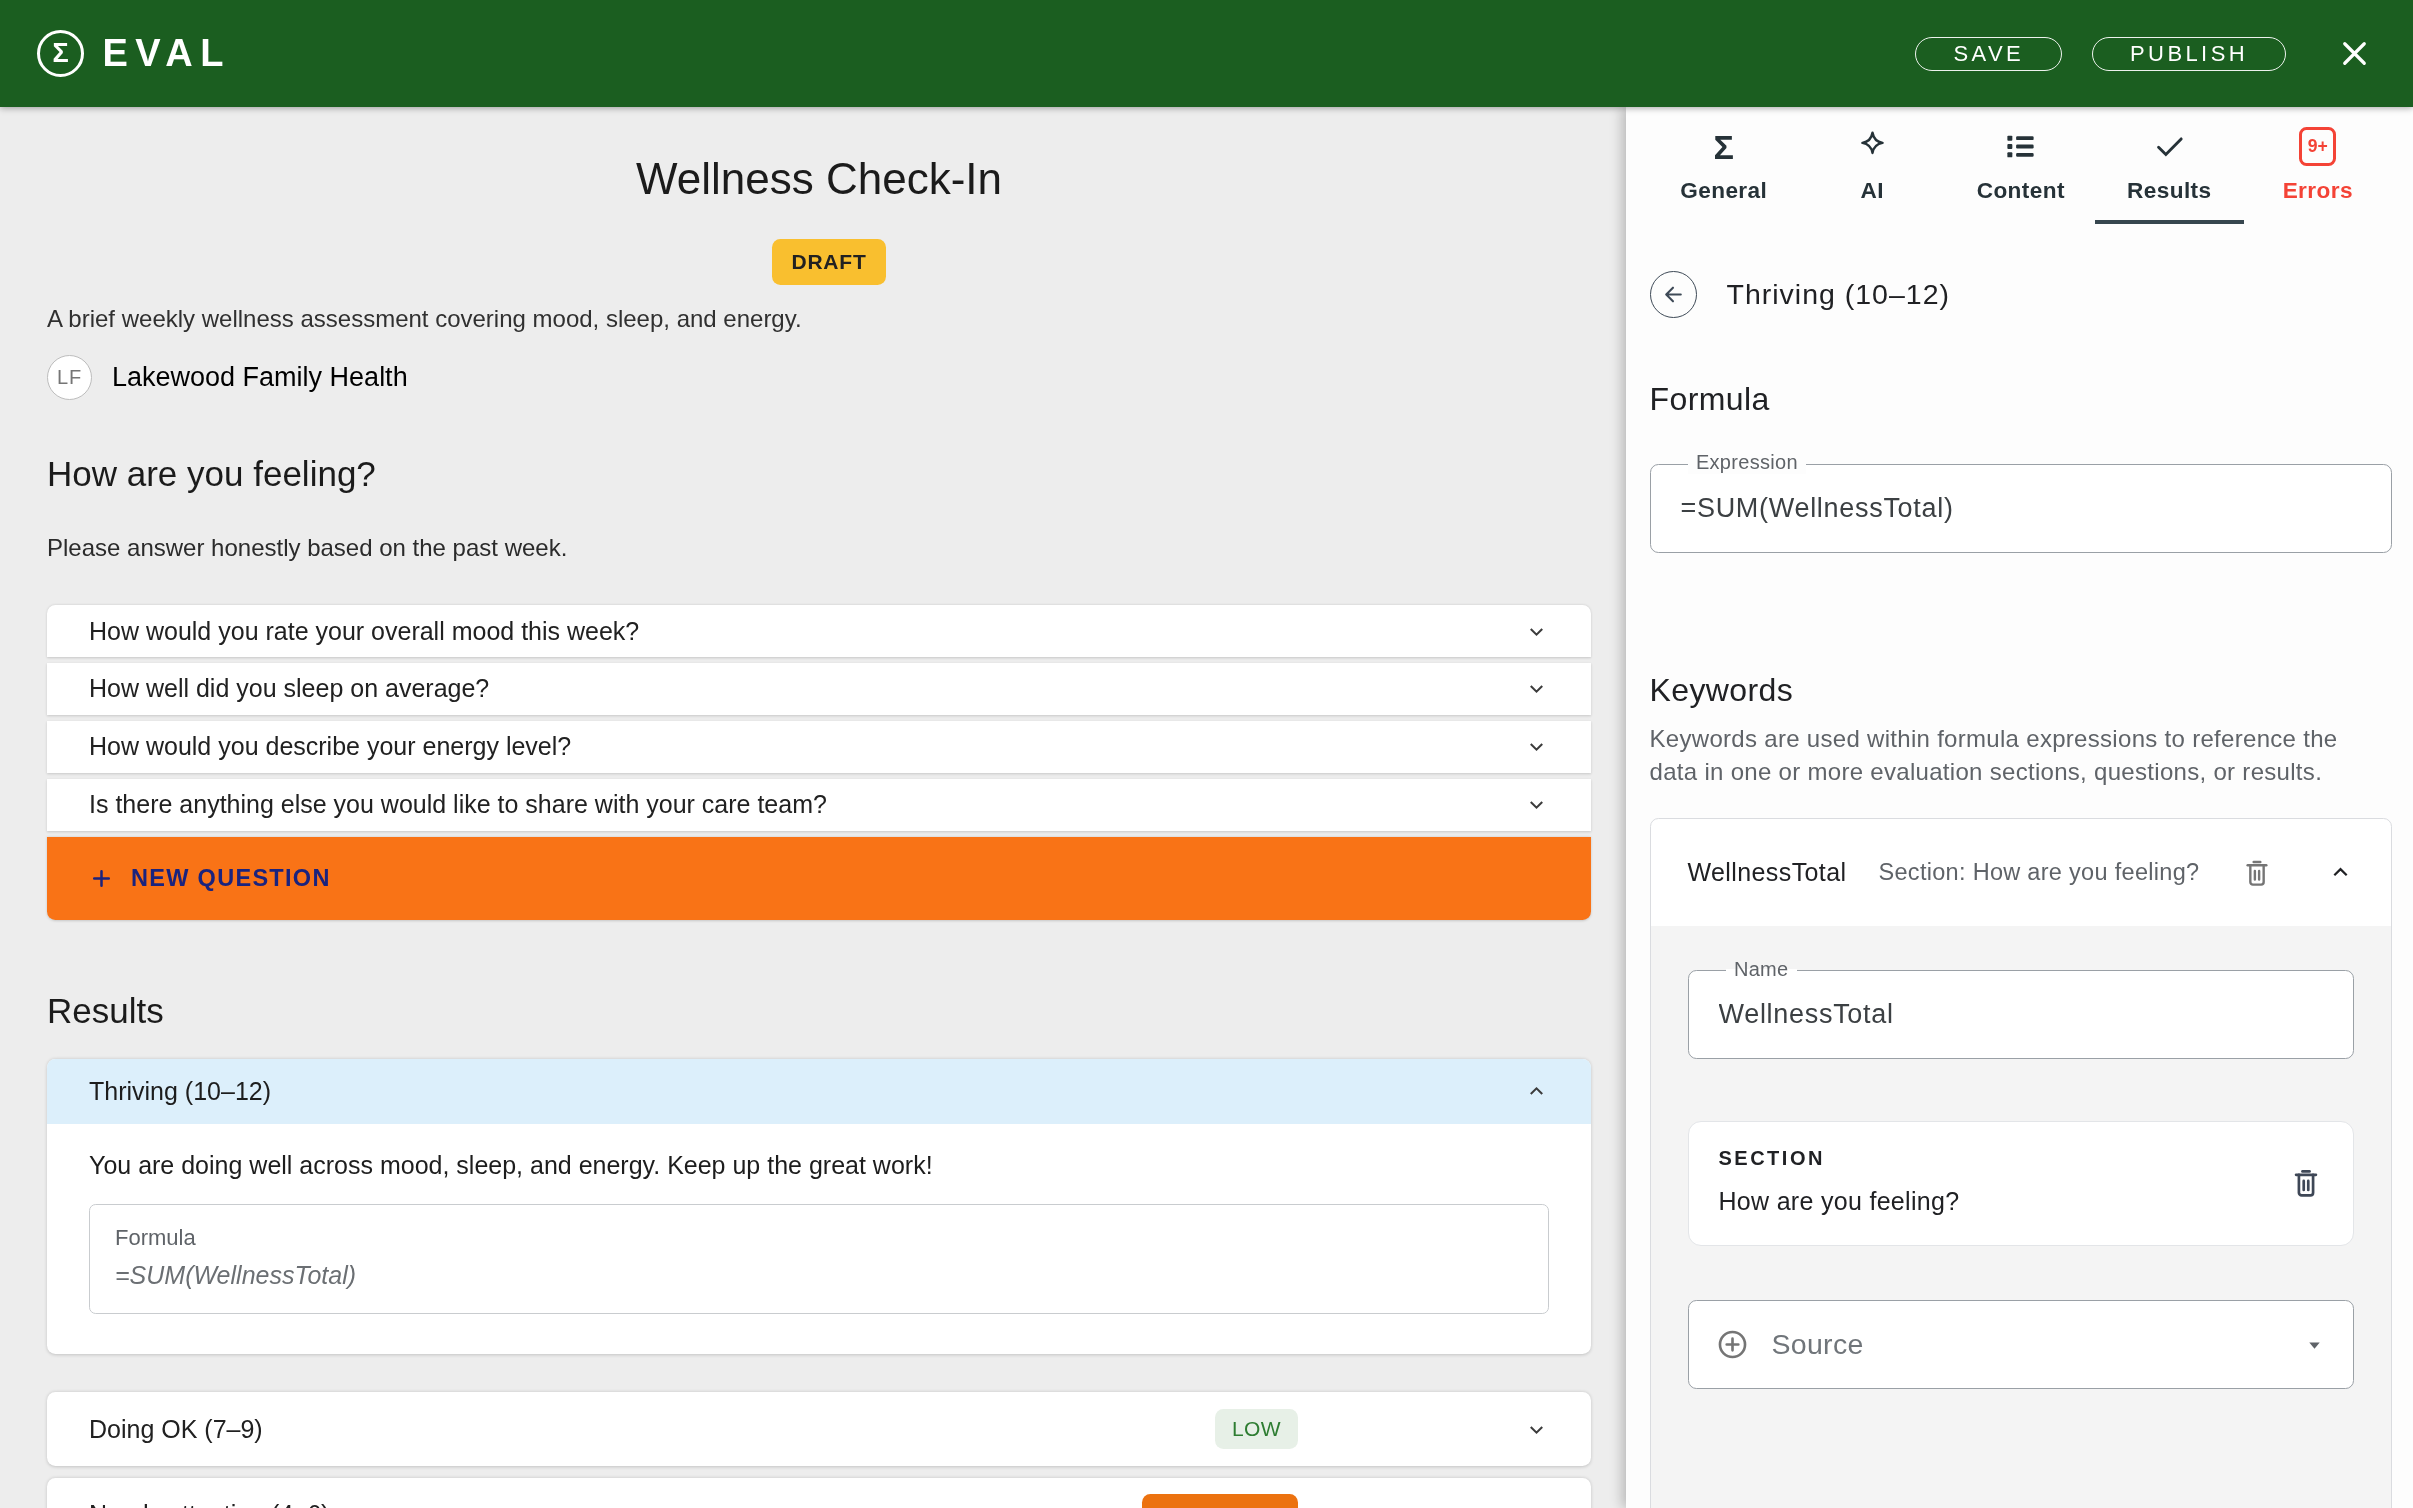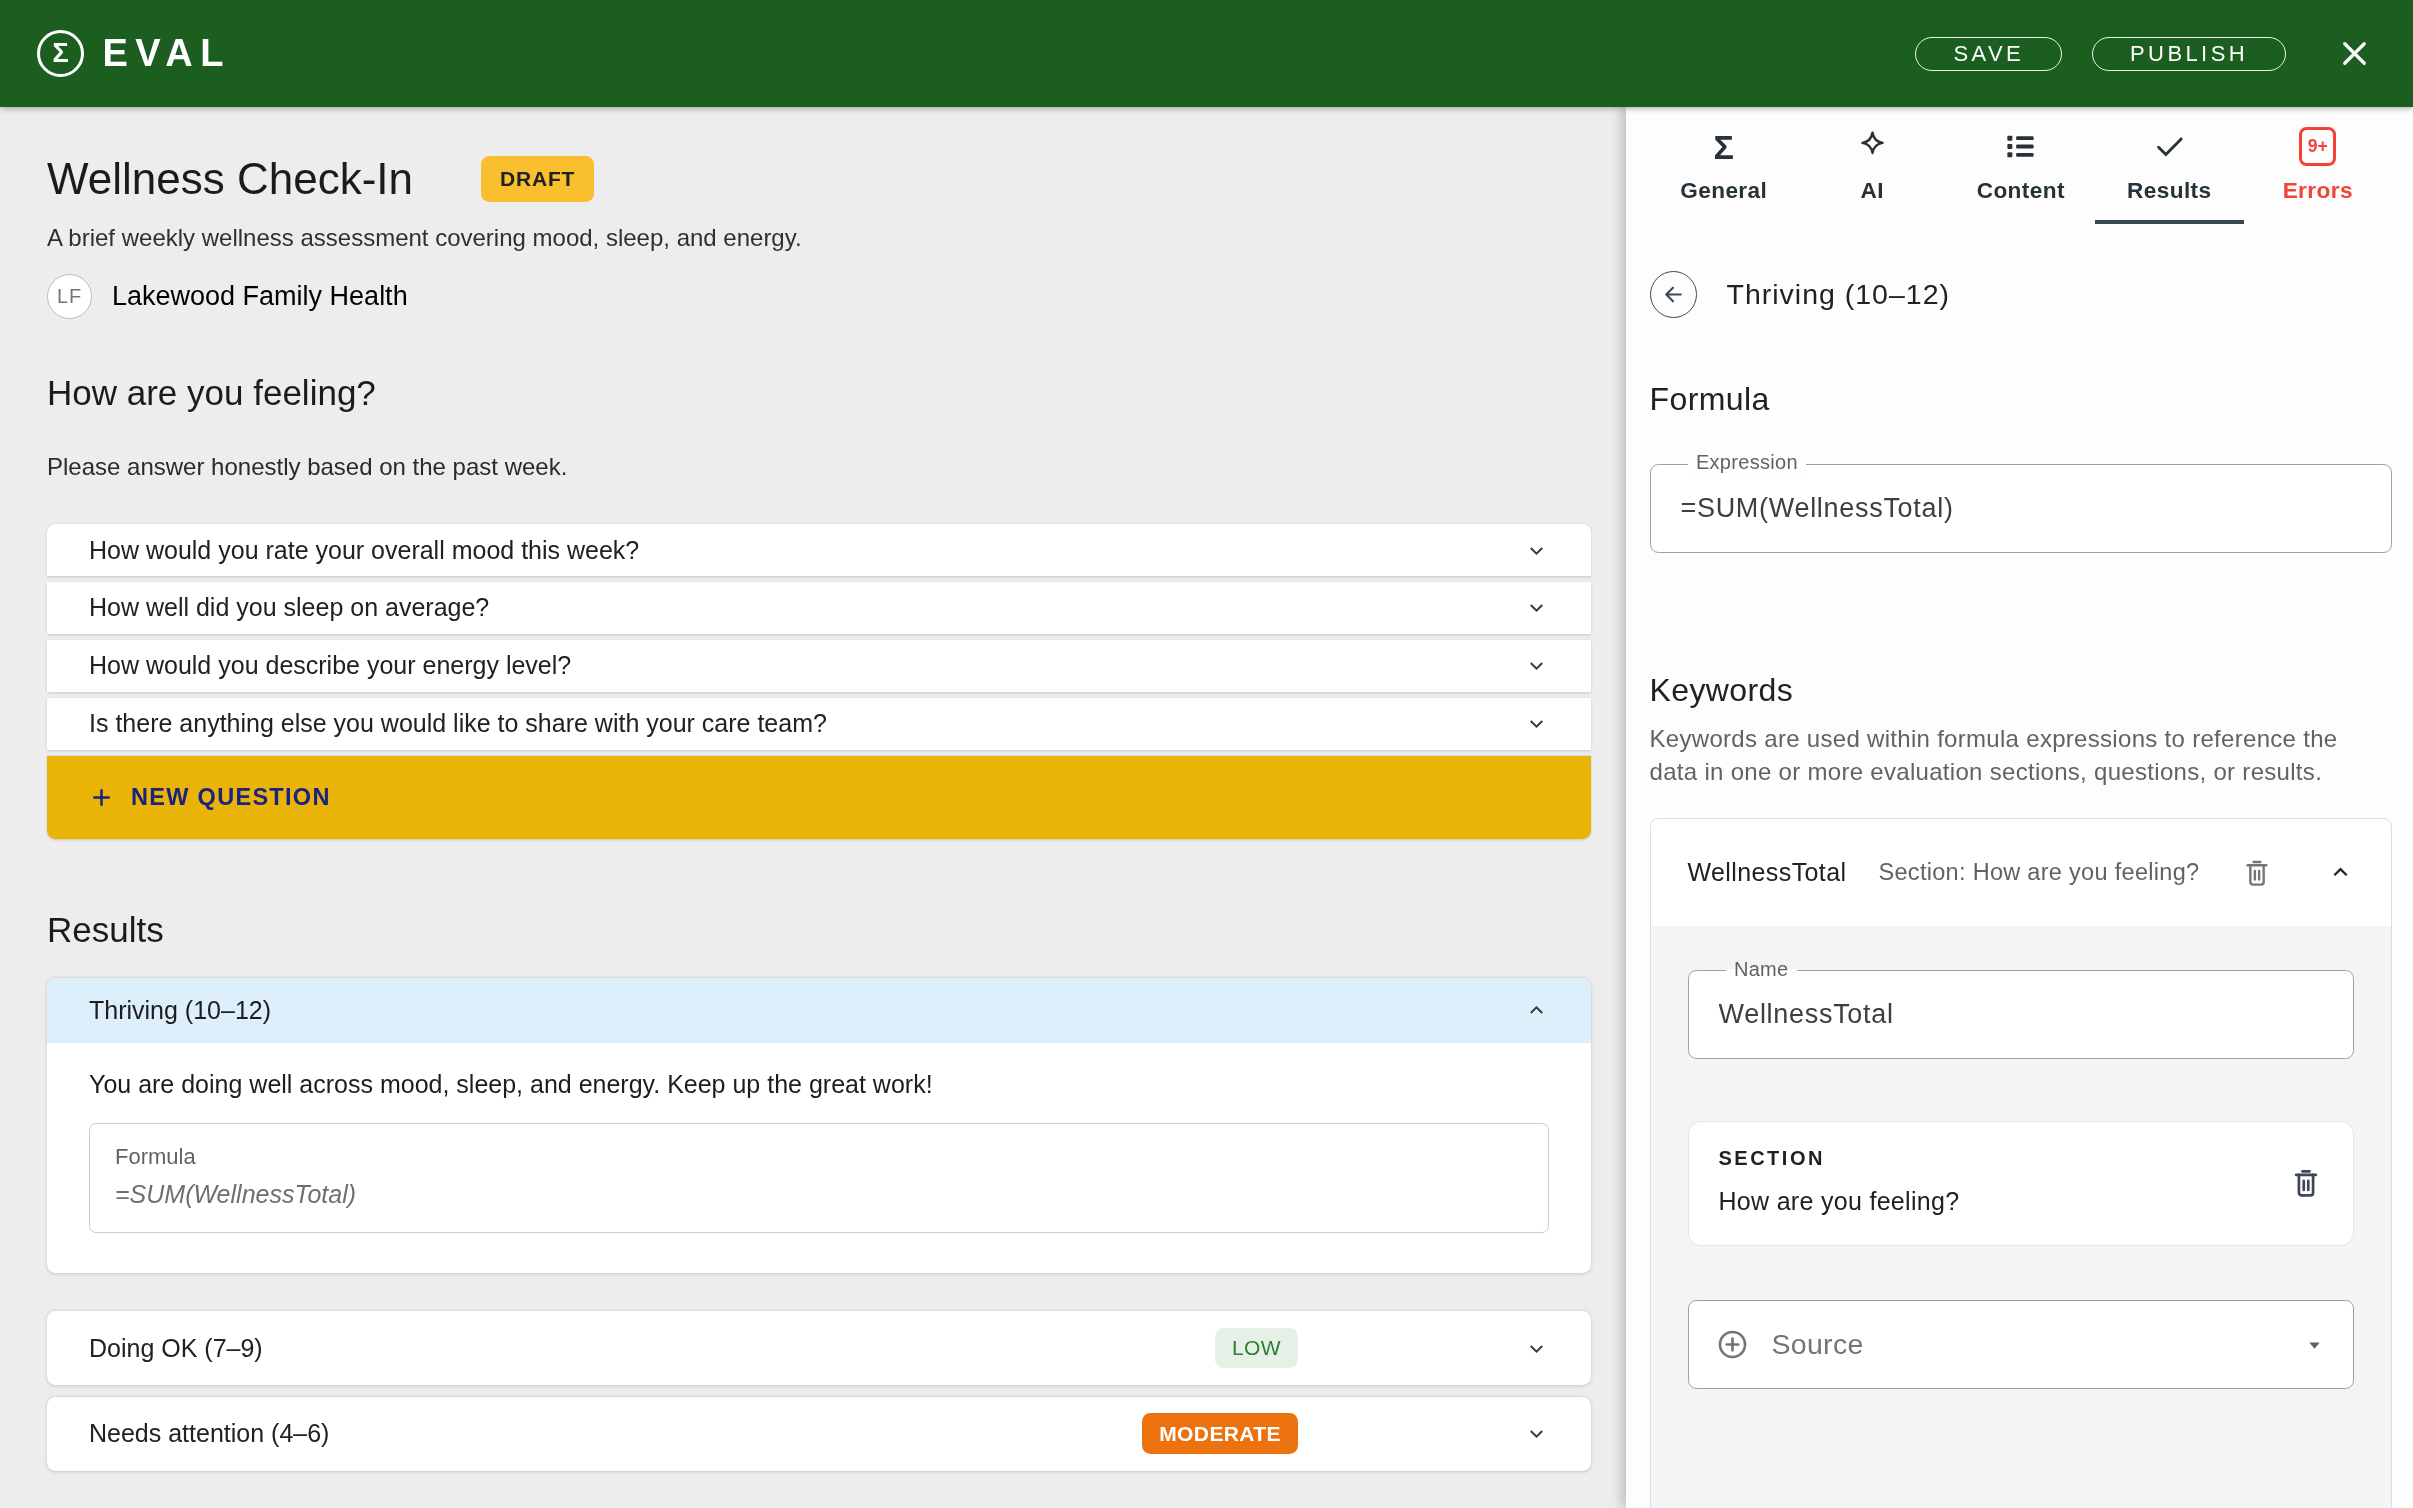--- a/index.html
+++ b/index.html
@@ -17,40 +17,40 @@
   .topbar-spacer { flex:1; }
   .pill { height:34px; padding:0 37px; border:1.7px solid rgba(255,255,255,.92); border-radius:25px;
           background:transparent; color:#fff; font-family:inherit; font-size:22px; letter-spacing:3.4px; cursor:pointer; }
   .pill + .pill { margin-left:30px; }
   .close-btn { margin-left:49px; background:none; border:none; color:#fff; cursor:pointer; display:flex; }
 
   
   .content { flex:1; display:flex; height:1401px; overflow:hidden; }
   .editor { width:1626px; flex:0 0 1626px; background:#EDEDED; padding:47px 35px 0 47px; overflow:hidden; }
 
-  .title-row { display:flex; align-items:center; gap:48px; }
+  .title-row { display:flex; align-items:center; gap:35px;flex-direction:column; }
   .eval-title { font-size:44px; font-weight:400; color:#1b1b1b; line-height:50px; }
   .draft-badge { background:#F9BF2F; color:#212121; font-size:21px; font-weight:600; letter-spacing:0.8px;
                  padding:11px 19px; border-radius:8.4px;margin-left:20px; }
   .eval-desc { margin-top:20px; font-size:24px; color:#303030; }
   .org-row { margin-top:22px; display:flex; align-items:center; gap:20px; }
   .avatar { width:45px; height:45px; border-radius:50%; border:1.7px solid #BDBDBD; background:#fff;
             display:flex; align-items:center; justify-content:center; font-size:20px; color:#757575; letter-spacing:0.8px; }
   .org-name { font-size:27px; color:#000000; }
 
   .main-h { margin-top:54px; font-size:35px; font-weight:500; color:#1b1b1b; }
   .instructions { margin-top:40px; font-size:24px; font-weight:500; color:#2b2b2b; }
 
   .qcard { margin-top:43px; display:flex; flex-direction:column; gap:5.9px; }
   .qrow { background:#fff; height:52px; display:flex; align-items:center; justify-content:space-between;
           padding:0 42px; box-shadow:0 0.8px 2.5px rgba(0,0,0,.16); cursor:pointer; }
   .qrow:first-child { border-radius:8.4px 8.4px 0 0; }
   .qtext { font-size:25px; color:#212121; }
   .chev { color:#3c3c3c; display:flex; }
-  .newq-row { background:#eab308; height:83px; display:flex; align-items:center; gap:17px; padding:0 42px;
+  .newq-row { background:#f97316; height:83px; display:flex; align-items:center; gap:17px; padding:0 42px;
               border-radius:0 0 8.4px 8.4px; box-shadow:0 0.8px 2.5px rgba(0,0,0,.16); cursor:pointer; color:#1A237E; }
   .newq-label { font-size:23.5px; font-weight:700; letter-spacing:1.3px; }
 
   .results-h { margin-top:71px; }
 
   .rescard { margin-top:28.5px; border-radius:8.4px; overflow:hidden; background:#fff; box-shadow:0 0.8px 3.4px rgba(0,0,0,.18); }
   .res-head { background:#DCEFFB; height:65px; display:flex; align-items:center; justify-content:space-between;
               padding:0 42px; cursor:pointer; }
   .res-title { font-size:25px; color:#1d1d1d; }
   .res-body { padding:27px 42px 40px; }

